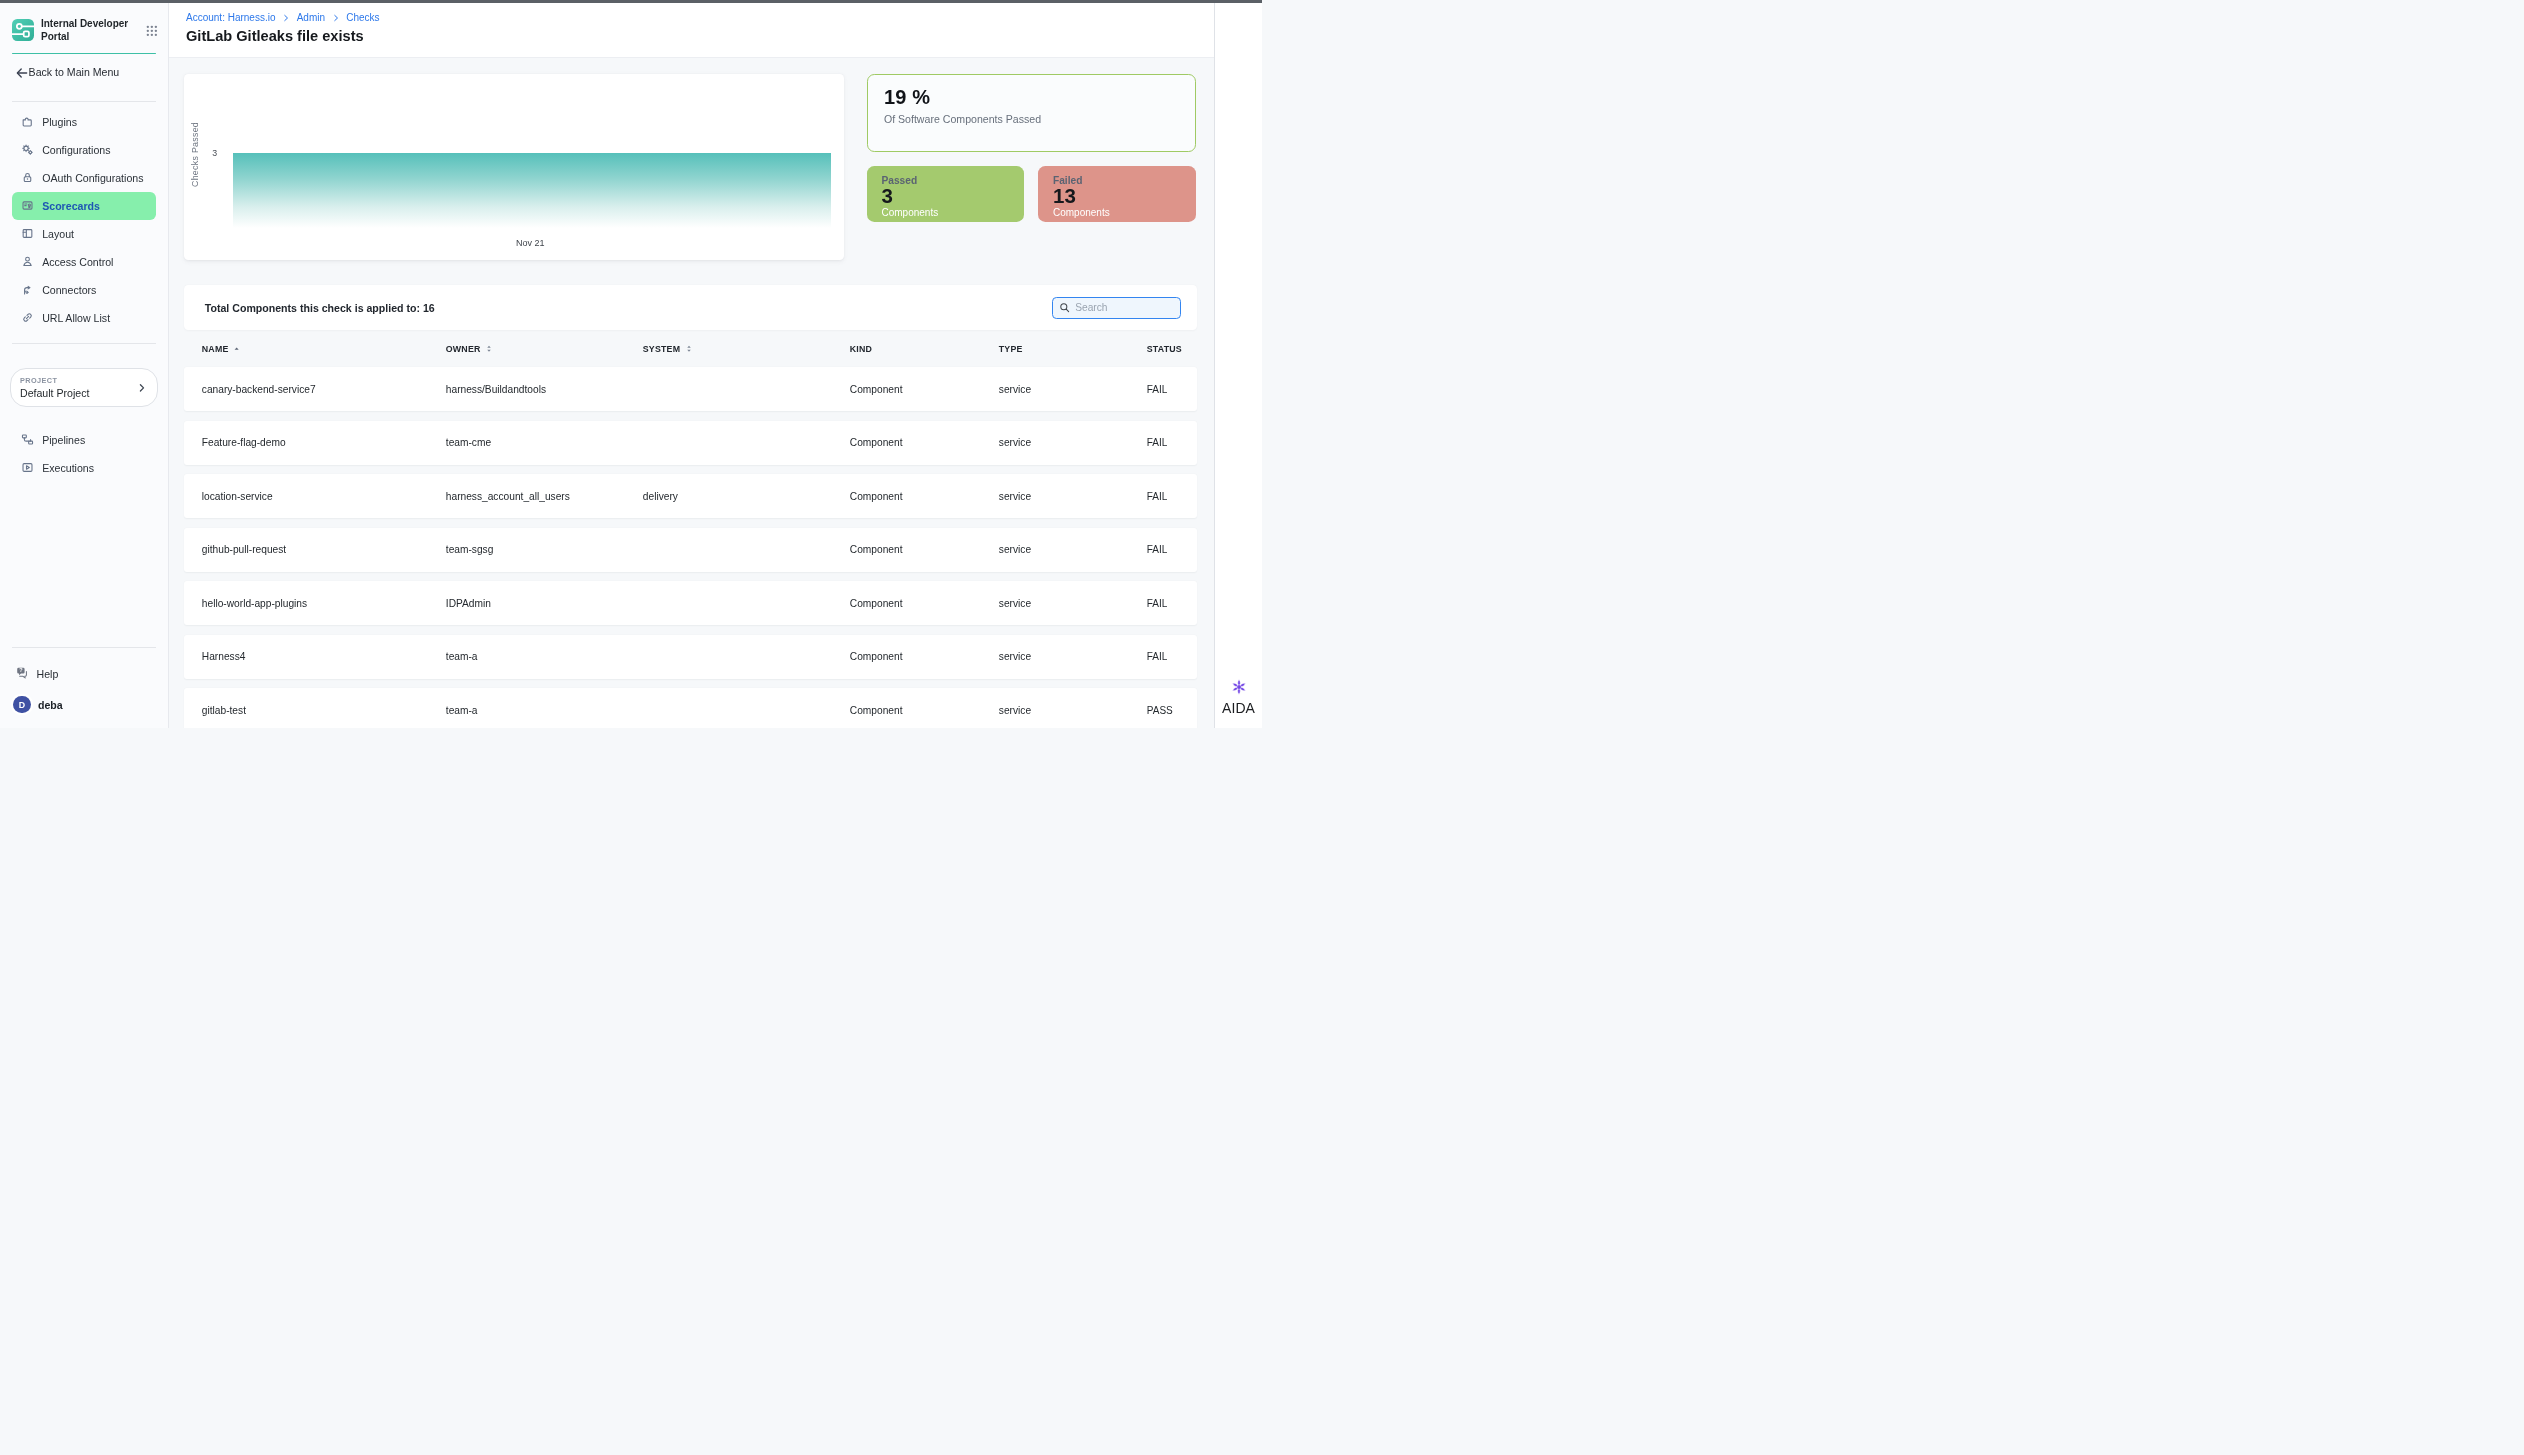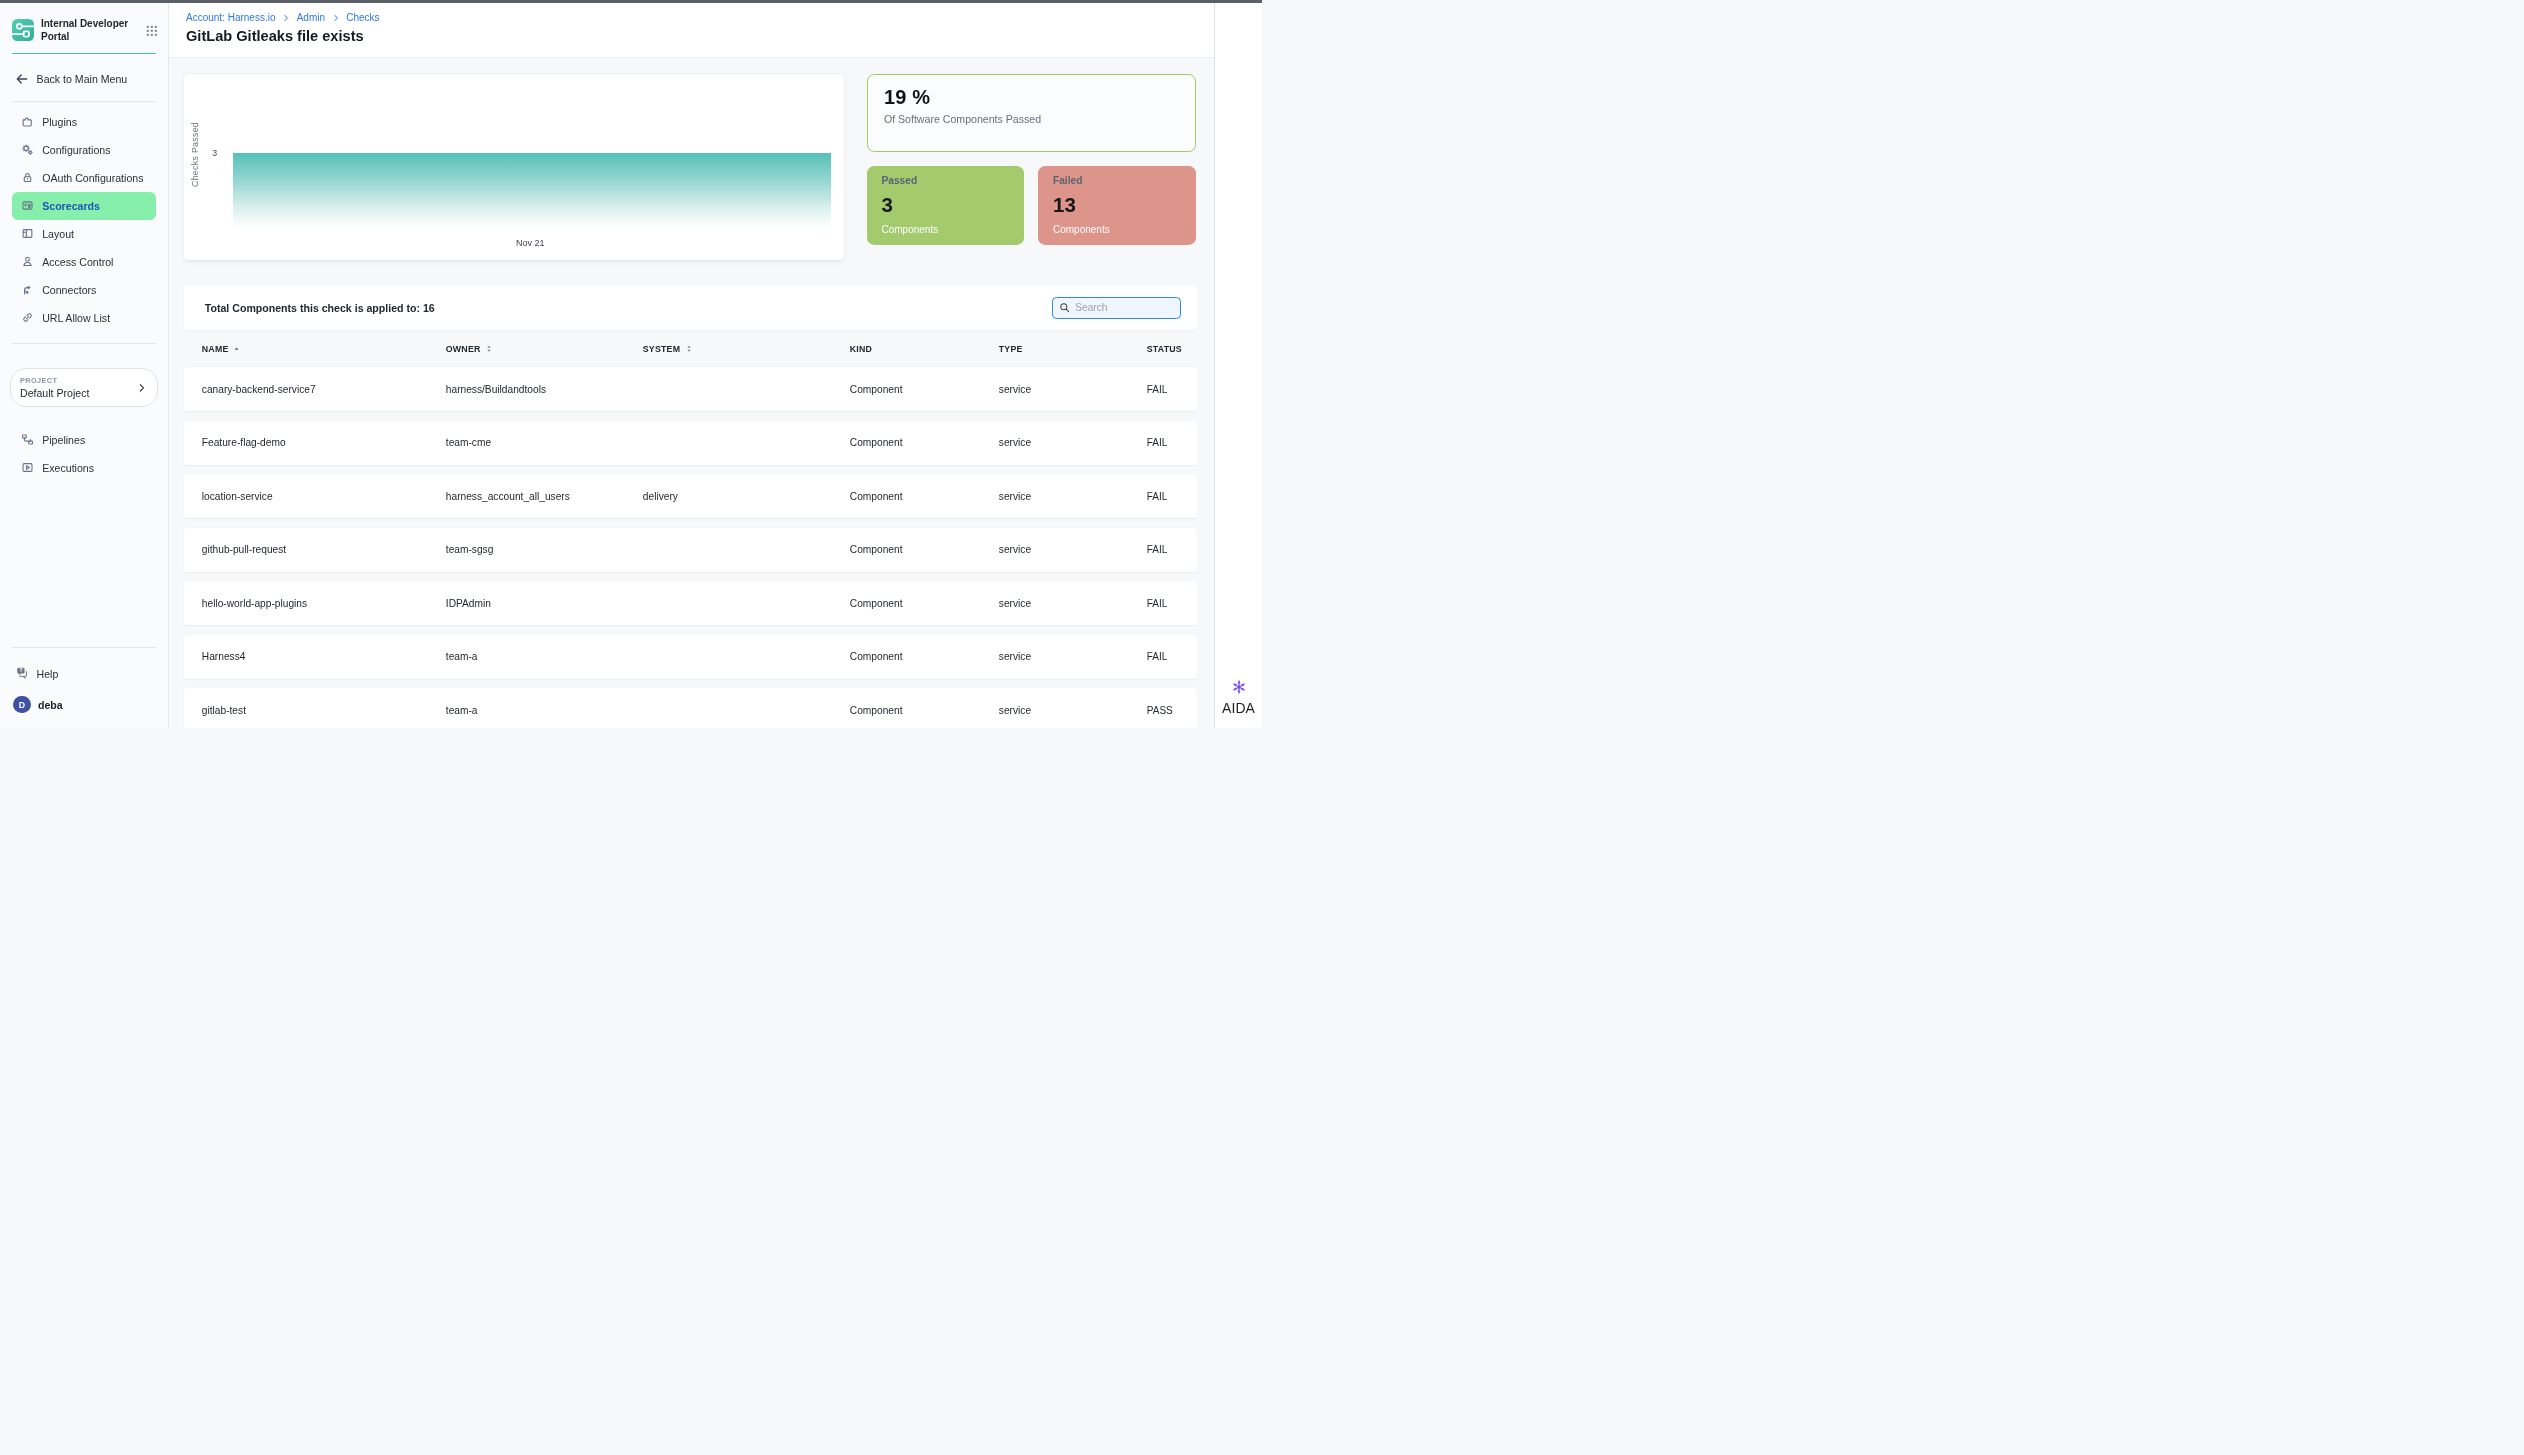--- a/index.html
+++ b/index.html
@@ -8,21 +8,21 @@
 
   .topbar { height:2.9px; background:#5b6066; flex:none; }
   .app { display:flex; height:725px; }
 
   
   .sidebar { width:169px; flex:none; background:#fafbfd; border-right:0.7px solid #e7e9ee; position:relative; }
   .logo-row { display:flex; align-items:center; gap:7.3px; padding:14.6px 10.2px 0 11.7px; }
   .logo-title { font-size:10px; font-weight:700; line-height:1.3; color:#1f2428; flex:1; }
   .grid-icon { margin-left:auto; cursor:pointer; display:flex; }
   .brand-underline { margin:9.5px 11.7px 0 11.7px; height:1.5px; background:#3dc0a6; border-radius:0.7px; }
-  .back-row { margin:11.7px 11.7px 0; height:26px; display:flex; align-items:center; gap:8px; padding:0 2.9px; font-size:10.6px; color:#272c33; cursor:pointer; }
+  .back-row { margin:11.7px 11.7px 0; height:26px; display:flex; padding:0 2.9px; font-size:10.6px; color:#272c33; cursor:pointer; }
   .sdivider { border-top:0.7px solid #e4e6ea; margin:8.8px 11.7px 0; }
   .sdivider.div2 { margin-top:11.7px; }
   .nav { margin-top:5.8px; }
   .nav2 { margin-top:19px; }
   .nav-item { margin:0 11.7px; height:28px; border-radius:5.8px; display:flex; align-items:center; gap:8px; padding:0 7.3px 0 9.5px; font-size:10.6px; color:#2b3138; cursor:pointer; }
   .nav-item .nicon { display:flex; width:13px; justify-content:center; }
   .nav-item.active { background:#86efac; color:#1e56b3; font-weight:700; }
   .nicon svg { stroke:#67748a; fill:none; stroke-width:1.5; stroke-linecap:round; stroke-linejoin:round; }
   .project-card { margin:23.4px 10.2px 0; background:#fff; border:0.7px solid #dfe2e7; border-radius:16px; height:39px; padding:5.8px 8.8px; display:flex; align-items:center; cursor:pointer; }
   .proj-text { flex:1; }
@@ -49,21 +49,21 @@
   .y-tick { position:absolute; left:28px; top:74px; font-size:8.8px; color:#494e56; }
   .area { position:absolute; left:49px; top:79px; width:598px; height:75px; background:linear-gradient(180deg, #56c0ba 0%, #8fd4cf 34%, #d9efed 72%, rgba(255,255,255,0) 100%); }
   .x-tick { position:absolute; left:346px; top:164px; transform:translateX(-50%); font-size:9px; color:#3f444b; }
 
   
   .right-col { width:329px; display:flex; flex-direction:column; gap:14px; }
   .percent-card { height:78px; border:1.5px solid #9fca63; border-radius:7.3px; background:#fafcfd; padding:11px 16px 0; }
   .pct { font-size:20px; font-weight:800; color:#101318; letter-spacing:0.2px; }
   .pct-cap { margin-top:3.7px; font-size:10.6px; color:#68707c; }
   .pf-row { display:flex; gap:14px; }
-  .pf { flex:1; height:79px; border-radius:7.3px; padding:9.5px 14.6px 10.2px; display:flex; flex-direction:column; justify-content:space-between; }
+  .pf { flex:1; height:56px; border-radius:7.3px; padding:9.5px 14.6px 10.2px; display:flex; flex-direction:column; justify-content:space-between; }
   .pf.passed { background:#a4ca6e; }
   .pf.failed { background:#dd948a; }
   .pf-label { font-size:10.2px; font-weight:700; color:#5a6372; }
   .pf-num { font-size:20.5px; font-weight:800; color:#15181c; line-height:1; }
   .pf-unit { font-size:10px; color:#ffffff; }
 
   
   .list-head { margin-top:25.6px; height:45px; background:#fff; border-radius:4.4px; display:flex; align-items:center; justify-content:space-between; padding:0 16px 0 20.5px; box-shadow:0 0.7px 2.2px rgba(40,41,61,.04); }
   .total { font-size:10.6px; font-weight:700; color:#22272e; }
   .search { width:129px; height:22.6px; border:1.1px solid #3385f0; border-radius:4.4px; background:#eff6fd; display:flex; align-items:center; gap:5.1px; padding:0 6.6px; }

